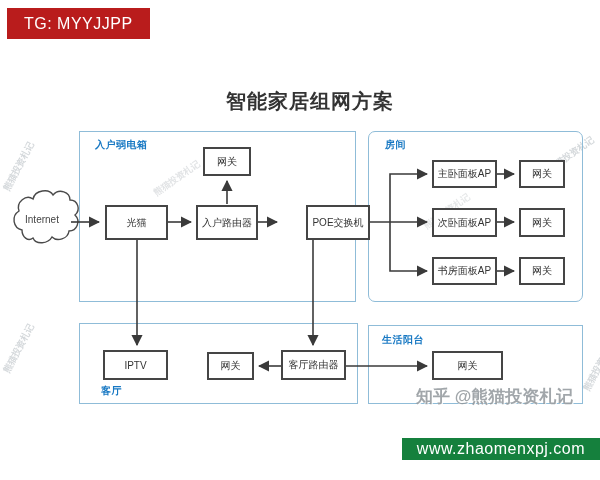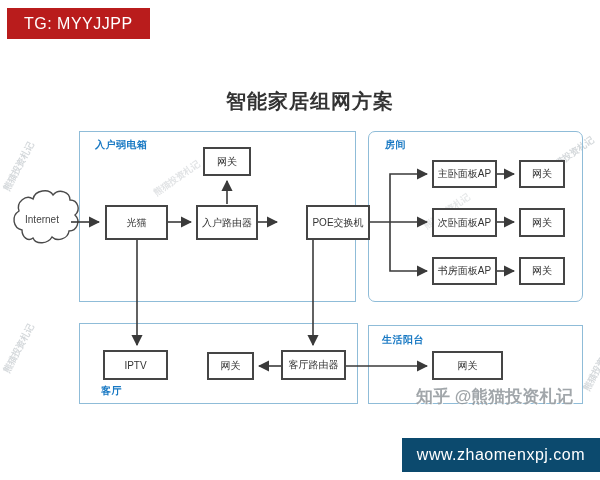--- a/index.html
+++ b/index.html
@@ -7,21 +7,21 @@
     position:relative;width:600px;height:480px;background:#ffffff;
     overflow:hidden;font-family:"Liberation Sans","DejaVu Sans",sans-serif;
   }
   
   .badge{
     position:absolute;background:#b91c1c;color:#ffffff;
     font-size:16px;letter-spacing:.5px;display:flex;align-items:center;
     z-index:6;
   }
   .badge.tg{left:7px;top:8px;height:31px;padding:0 17px;}
-  .badge.site{top:438px;right:0;height:34px;padding:0 15px;background:#0c4a6e;}
+  .badge.site{top:438px;right:0;height:22px;padding:0 15px;background:#15803d;}
   
   .title{
     position:absolute;top:88px;left:0;width:620px;text-align:center;
     font-size:20px;font-weight:bold;color:#333;z-index:2;letter-spacing:1px;
   }
   
   .region{
     position:absolute;border:1px solid #8fbcd8;box-sizing:border-box;z-index:1;
   }
   .region-label{

